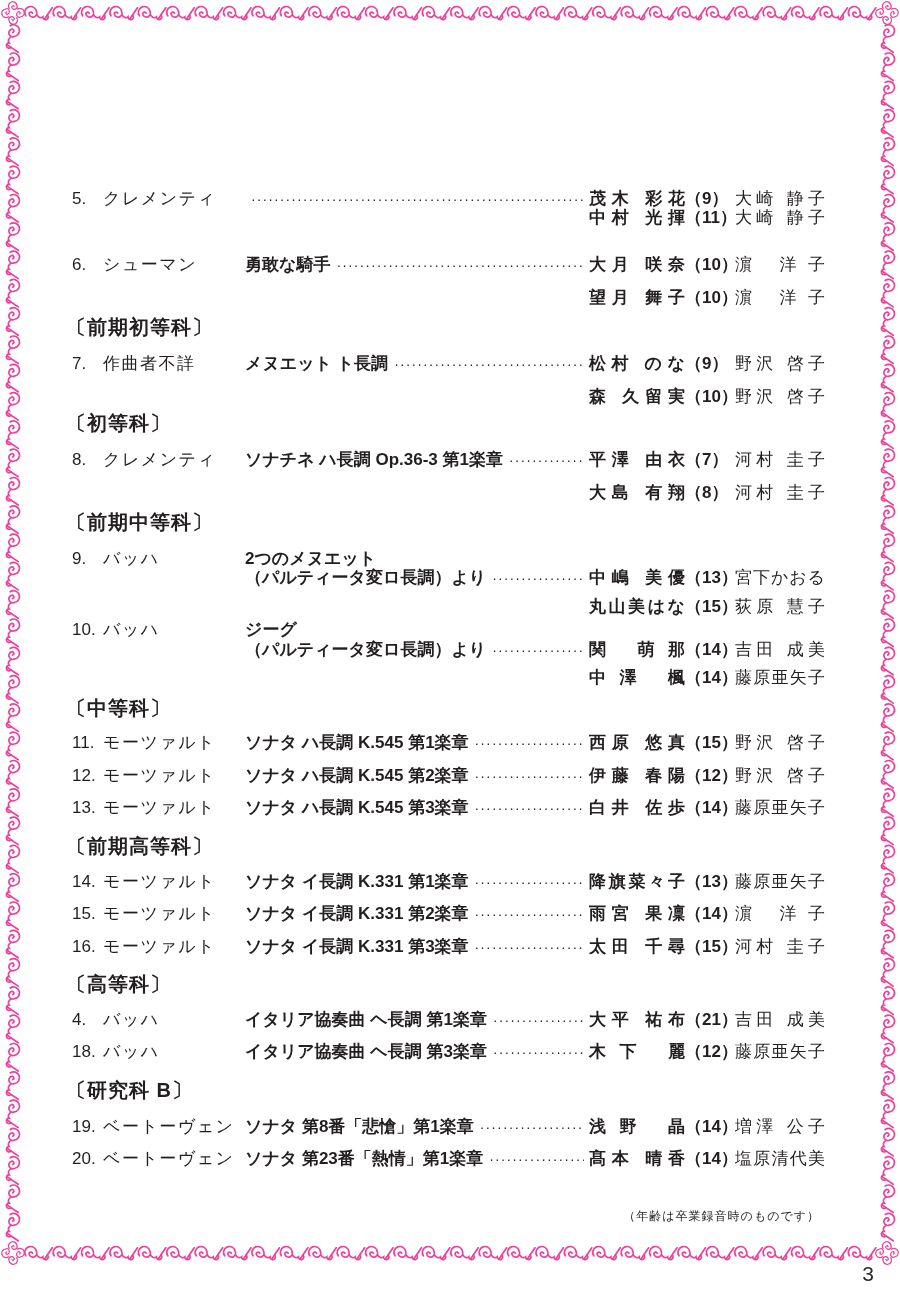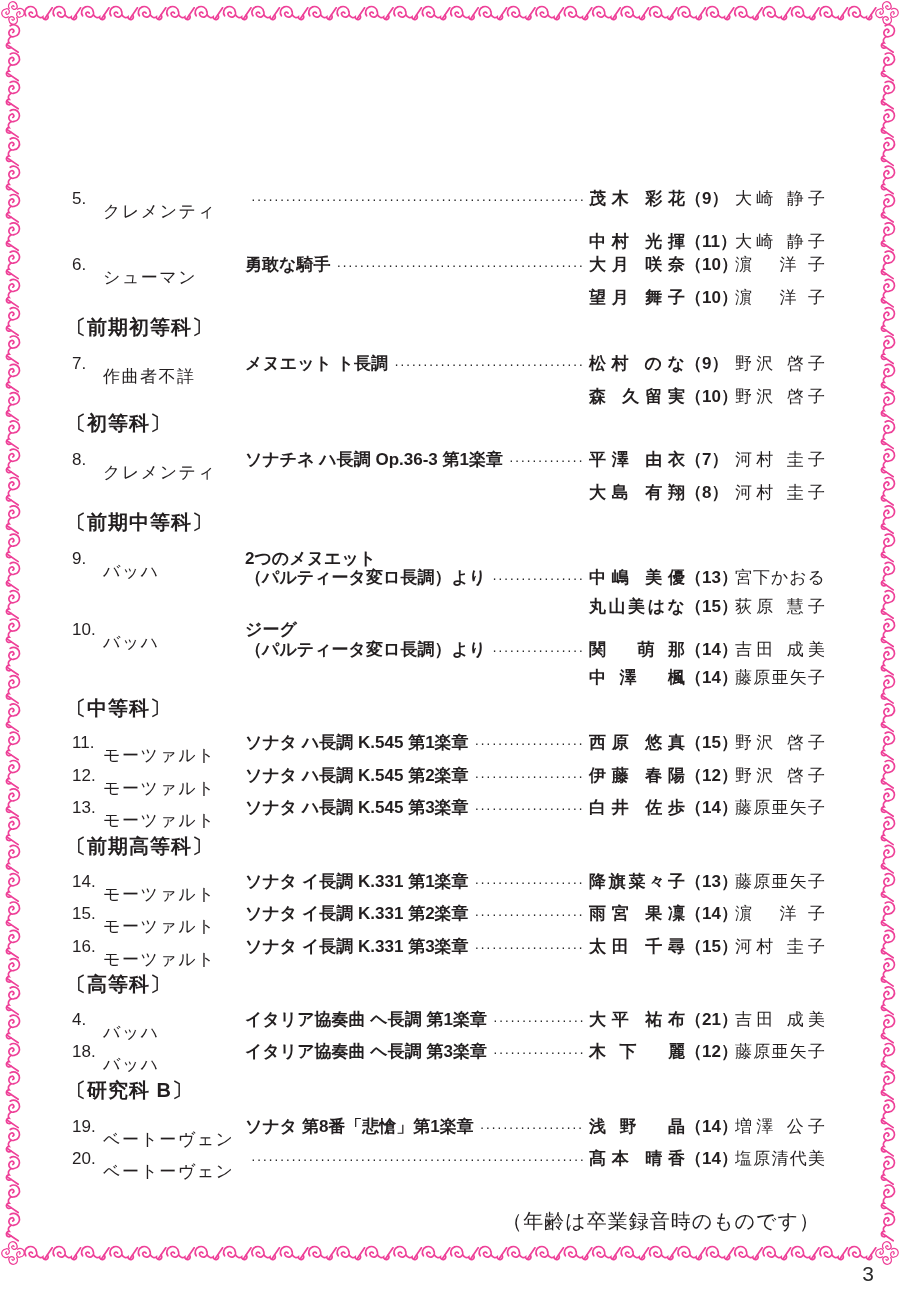--- a/index.html
+++ b/index.html
@@ -7,33 +7,33 @@
     position:relative;width:900px;height:1295px;background:#ffffff;
     overflow:hidden;color:#231f20;
     font-family:"Liberation Sans","DejaVu Sans",sans-serif;
   }
   #border-svg{position:absolute;left:0;top:0;pointer-events:none;}
   .content{position:absolute;left:72px;right:75px;top:0;}
   .line{position:absolute;left:0;right:0;display:flex;align-items:flex-start;white-space:nowrap;line-height:20px;}
   .heading{font-size:20px;font-weight:700;letter-spacing:1px;margin-left:-6px;}
   .entry{font-size:17px;}
   .no{width:31px;flex:none;}
-  .composer{width:142px;flex:none;letter-spacing:1.5px;margin-top:13px;}
+  .composer{width:142px;flex:none;letter-spacing:1.5px;}
   .piece{flex:none;font-weight:700;}
   .leader{
     flex:1;overflow:hidden;margin:0 5px 0 6px;letter-spacing:1.1px;
     font-size:14px;line-height:20px;color:#2b2b2b;
   }
   .perf{flex:none;display:flex;align-items:center;}
   .pname{width:96px;flex:none;font-weight:700;text-align:justify;text-align-last:justify;text-justify:inter-character;}
   .age{width:50px;flex:none;font-weight:600;}
   .teacher{width:90px;flex:none;text-align:justify;text-align-last:justify;text-justify:inter-character;}
   .cont{justify-content:flex-end;}
   .footnote{
-    position:absolute;right:80px;top:1208px;font-size:20px;letter-spacing:1px;
+    position:absolute;right:80px;top:1208px;font-size:12px;letter-spacing:1px;
     font-family:Liberation Serif, serif;
   }
   .pageno{position:absolute;right:26px;top:1262px;font-size:21px;color:#2b2b2b;}
 </style>
 </head>
 <body>
 
 <div class="page">
 
   <svg id="border-svg" width="900" height="1295" viewBox="0 0 900 1295">
@@ -217,21 +217,21 @@
       <div class="line entry" style="top: 189px;">
         <span class="no">5.</span>
         <span class="composer">クレメンティ</span>
         <span class="leader">················································································</span>
         <span class="perf">
           <span class="pname">茂木 彩花</span>
           <span class="age">（9）</span>
           <span class="teacher">大崎 静子</span>
         </span>
       </div>
-      <div class="line entry cont" style="top: 232px;">
+      <div class="line entry cont" style="top: 208px;">
         <span class="perf">
           <span class="pname">中村 光揮</span>
           <span class="age">（11）</span>
           <span class="teacher">大崎 静子</span>
         </span>
       </div>
       <div class="line entry" style="top: 255px;">
         <span class="no">6.</span>
         <span class="composer">シューマン</span>
         <span class="piece">勇敢な騎手</span>
@@ -433,20 +433,21 @@
         <span class="leader">················································································</span>
         <span class="perf">
           <span class="pname">浅野 晶</span>
           <span class="age">（14）</span>
           <span class="teacher">増澤 公子</span>
         </span>
       </div>
       <div class="line entry" style="top: 1149px;">
         <span class="no">20.</span>
         <span class="composer">ベートーヴェン</span>
+        <span class="piece">ソナタ 第23番「熱情」第1楽章</span>
         <span class="leader">················································································</span>
         <span class="perf">
           <span class="pname">髙本 晴香</span>
           <span class="age">（14）</span>
           <span class="teacher">塩原清代美</span>
         </span>
       </div>
     </div>
 
   <div class="footnote">（年齢は卒業録音時のものです）</div>

